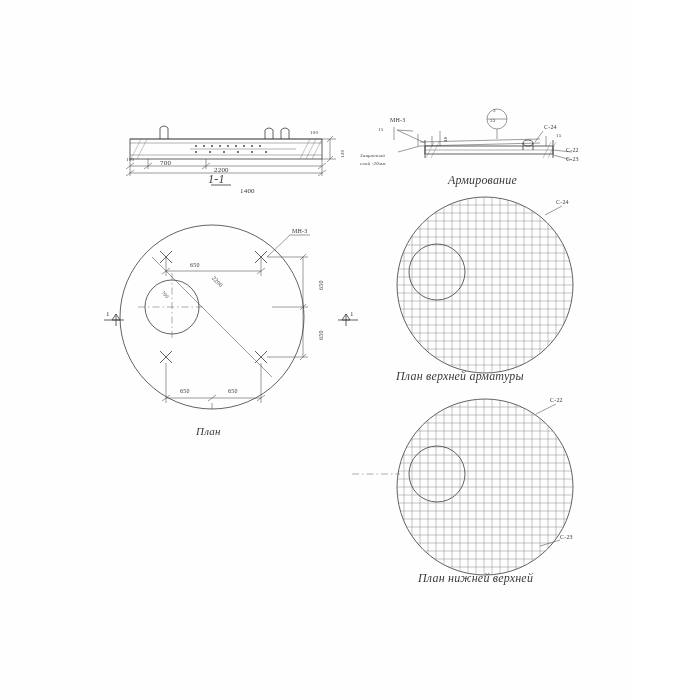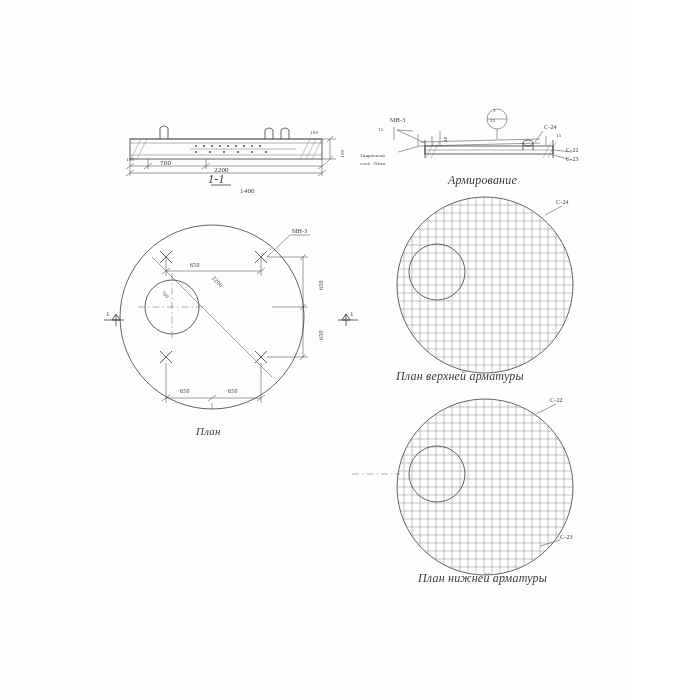--- a/index.html
+++ b/index.html
@@ -370,15 +370,15 @@
     <circle cx="437" cy="474" r="28" fill="#fdfdfd" class="ln"></circle>
 
     <line class="dash" x1="352" y1="474" x2="400" y2="474"></line>
 
     <path class="lnT" d="M536 414 L556 404"></path>
     <path class="lnT" d="M540 546 L560 540"></path>
   </svg>
 
   <div class="lbl xsm" style="left:550px; top:397px;">С-22</div>
   <div class="lbl xsm" style="left:560px; top:534px;">С-23</div>
-  <div class="lbl md ital" style="left:418px; top:571px;">План  нижней арматуры</div>
+  <div class="lbl md ital" style="left:418px; top:571px;">План  нижней верхней</div>
 
 </div>
 
 </body></html>

